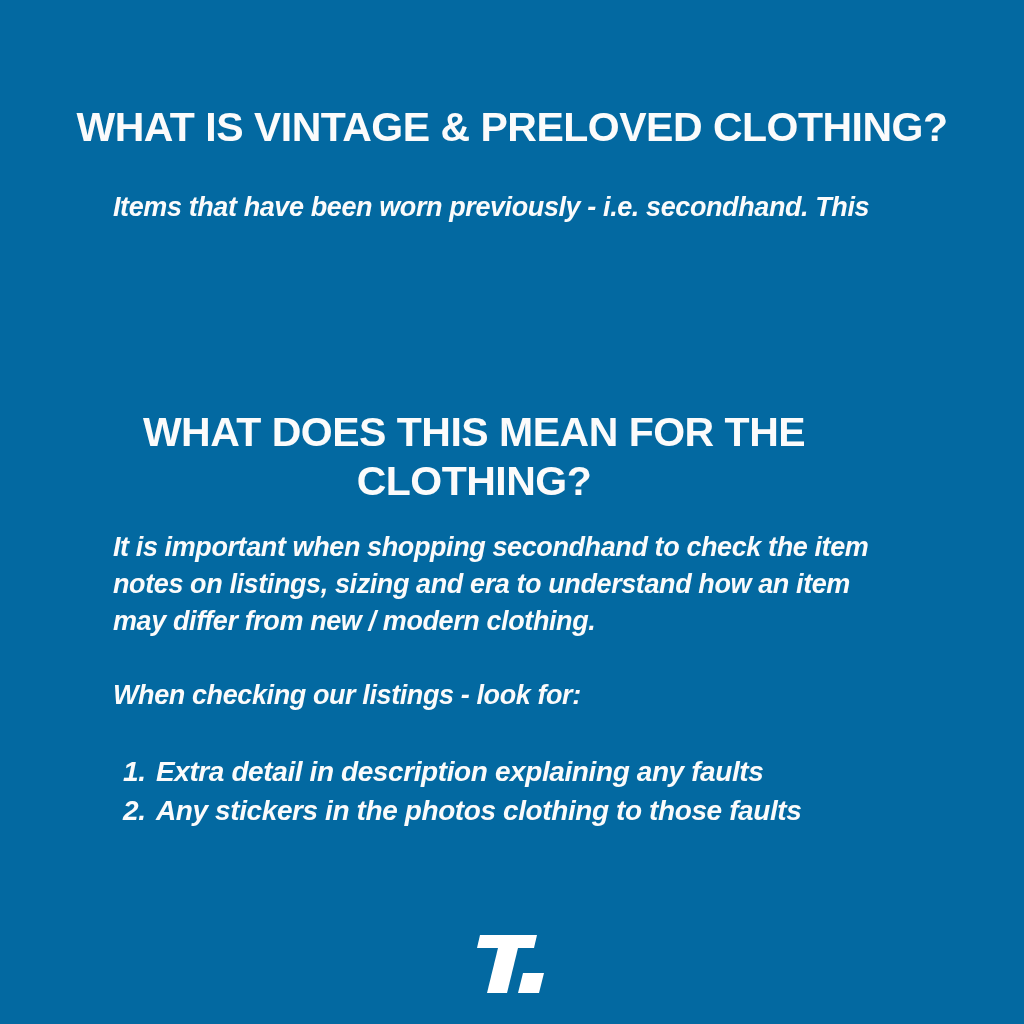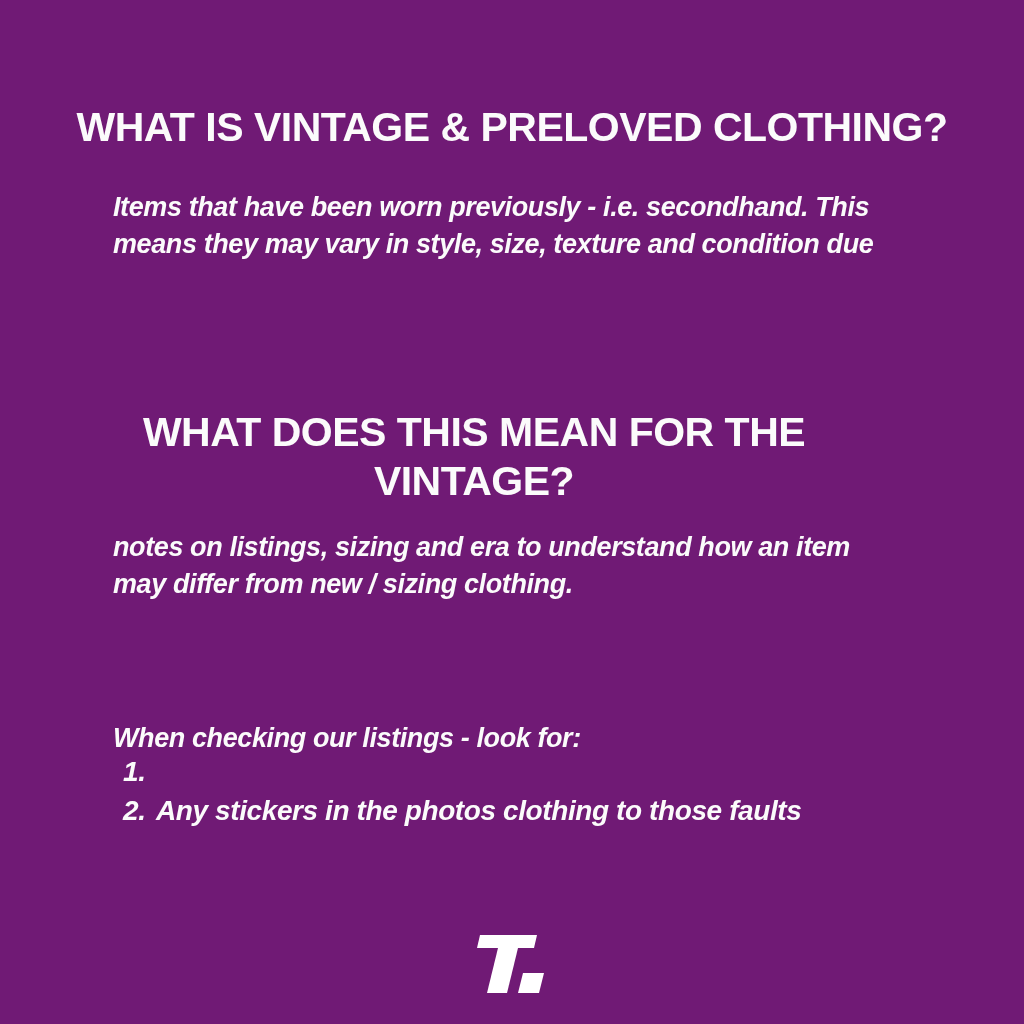--- a/index.html
+++ b/index.html
@@ -4,21 +4,21 @@
 <style>
   html, body {
     margin: 0;
     padding: 0;
     background: #000;
   }
   .canvas {
     position: relative;
     width: 1024px;
     height: 1024px;
-    background: #701a75;
+    background: #0369a1;
     overflow: hidden;
     font-family: "Liberation Sans", sans-serif;
     color: #fbfbfb;
   }
   .main-heading {
     position: absolute;
     top: 79px;
     left: 0;
     width: 1024px;
     text-align: center;
@@ -44,21 +44,21 @@
     left: 113px;
     font-size: 27px;
     line-height: 37px;
     font-weight: bold;
     font-style: italic;
     letter-spacing: -0.4px;
     white-space: nowrap;
   }
   .intro-block   { top: 189px; }
   .detail-block  { top: 529px; }
-  .listing-note  { top: 677px; margin-top: 43px; }
+  .listing-note  { top: 677px; }
   .checklist {
     position: absolute;
     top: 752px;
     left: 123px;
     font-size: 28px;
     line-height: 39px;
     font-weight: bold;
     font-style: italic;
     letter-spacing: -0.4px;
     white-space: nowrap;
@@ -79,38 +79,39 @@
 </style>
 </head>
 <body>
 
 <div class="canvas">
 
   <h1 class="main-heading">WHAT IS VINTAGE &amp; PRELOVED CLOTHING?</h1>
 
   <div class="body-block intro-block">
     <div>Items that have been worn previously - i.e. secondhand. This</div>
-    <div>means they may vary in style, size, texture and condition due</div>
   </div>
 
   <h2 class="section-heading">
     <div>WHAT DOES THIS MEAN FOR THE</div>
-    <div>VINTAGE?</div>
+    <div>CLOTHING?</div>
   </h2>
 
   <div class="body-block detail-block">
+    <div>It is important when shopping secondhand to check the item</div>
     <div>notes on listings, sizing and era to understand how an item</div>
-    <div>may differ from new / sizing clothing.</div>
+    <div>may differ from new / modern clothing.</div>
   </div>
 
   <div class="body-block listing-note">When checking our listings - look for:</div>
 
   <div class="checklist">
     <div class="checklist-item">
       <span class="item-number">1.</span>
+      <span class="item-text">Extra detail in description explaining any faults</span>
     </div>
     <div class="checklist-item">
       <span class="item-number">2.</span>
       <span class="item-text">Any stickers in the photos clothing to those faults</span>
     </div>
   </div>
 
   <div class="brand-logo">
     <svg viewBox="0 0 72 62" xmlns="http://www.w3.org/2000/svg" aria-label="T.">
       <g fill="#ffffff">

